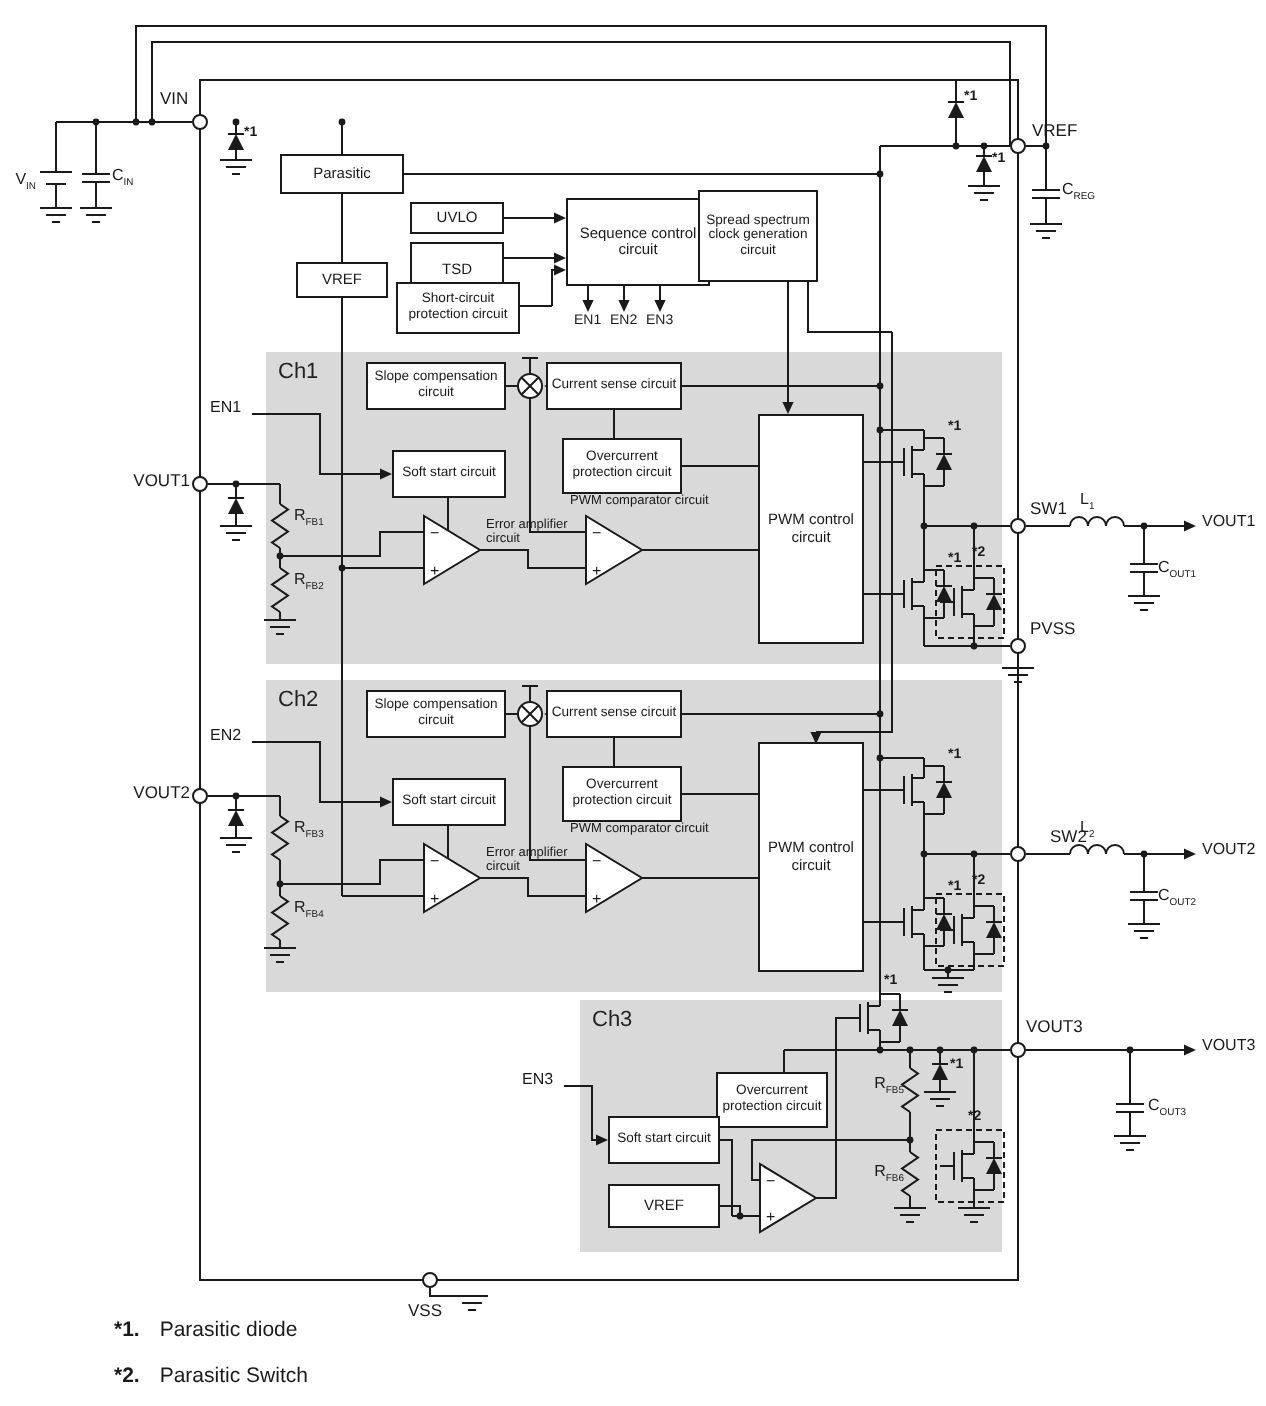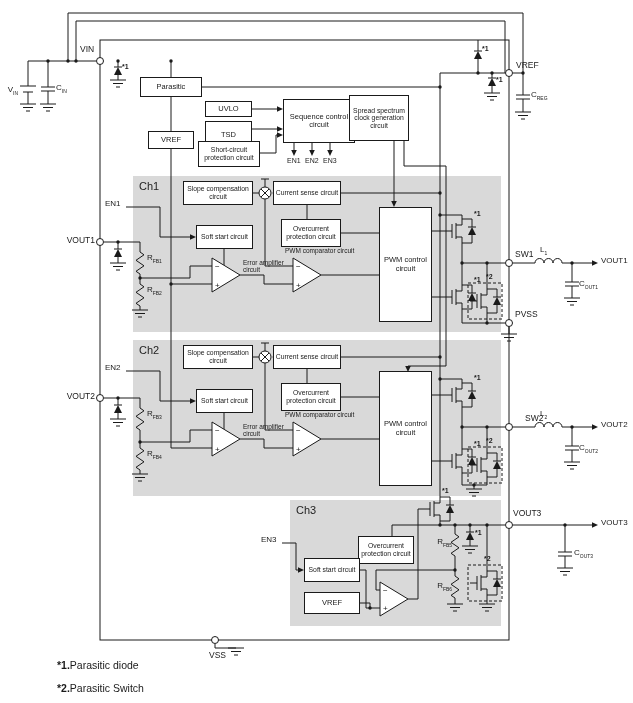--- a/index.html
+++ b/index.html
@@ -11,21 +11,21 @@
     align-items:center;justify-content:center;text-align:center;font-size:7.5px;
     line-height:1.12;box-sizing:border-box;padding:1px}
   .f7{font-size:6.8px}
   .lbl{position:absolute;font-size:8px;line-height:1.1;white-space:nowrap}
   .pin{font-size:8.5px}
   .ch{font-size:11px;color:#222}
   .tiny{font-size:6.5px;line-height:1.15;white-space:normal}
   .en{font-size:7px}
   .mark{font-size:7px;font-weight:bold}
   .note{font-size:10.5px}
-  .note .txt{}
+  .note .txt{margin-left:10px}
   .r{text-align:right}
   sub{font-size:0.62em}
 </style>
 </head>
 <body>
 
 <div id="stage">
 
   <div class="region" style="left:133px;top:176px;width:368px;height:156px"></div>
   <div class="region" style="left:133px;top:340px;width:368px;height:156px"></div>
@@ -257,21 +257,21 @@
   <div class="lbl ch" style="left:296px;top:504px">Ch3</div>
 
   <div class="lbl pin" style="left:80px;top:45px">VIN</div>
   <div class="lbl pin" style="left:516px;top:61px">VREF</div>
   <div class="lbl pin r" style="left:55px;top:236px;width:40px">VOUT1</div>
   <div class="lbl pin" style="left:515px;top:250px">SW1</div>
   <div class="lbl pin" style="left:515px;top:310px">PVSS</div>
   <div class="lbl pin r" style="left:55px;top:392px;width:40px">VOUT2</div>
   <div class="lbl pin" style="left:525px;top:414px">SW2</div>
   <div class="lbl pin" style="left:513px;top:509px">VOUT3</div>
-  <div class="lbl pin" style="left:204px;top:651px;width:22px;text-align:right">VSS</div>
+  <div class="lbl pin" style="left:204px;top:651px;width:22px;text-align:left">VSS</div>
 
   <div class="lbl" style="left:601px;top:257px">VOUT1</div>
   <div class="lbl" style="left:601px;top:421px">VOUT2</div>
   <div class="lbl" style="left:601px;top:519px">VOUT3</div>
 
   <div class="lbl en" style="left:287px;top:157px">EN1</div>
   <div class="lbl en" style="left:305px;top:157px">EN2</div>
   <div class="lbl en" style="left:323px;top:157px">EN3</div>
   <div class="lbl" style="left:105px;top:200px">EN1</div>
   <div class="lbl" style="left:105px;top:364px">EN2</div>

